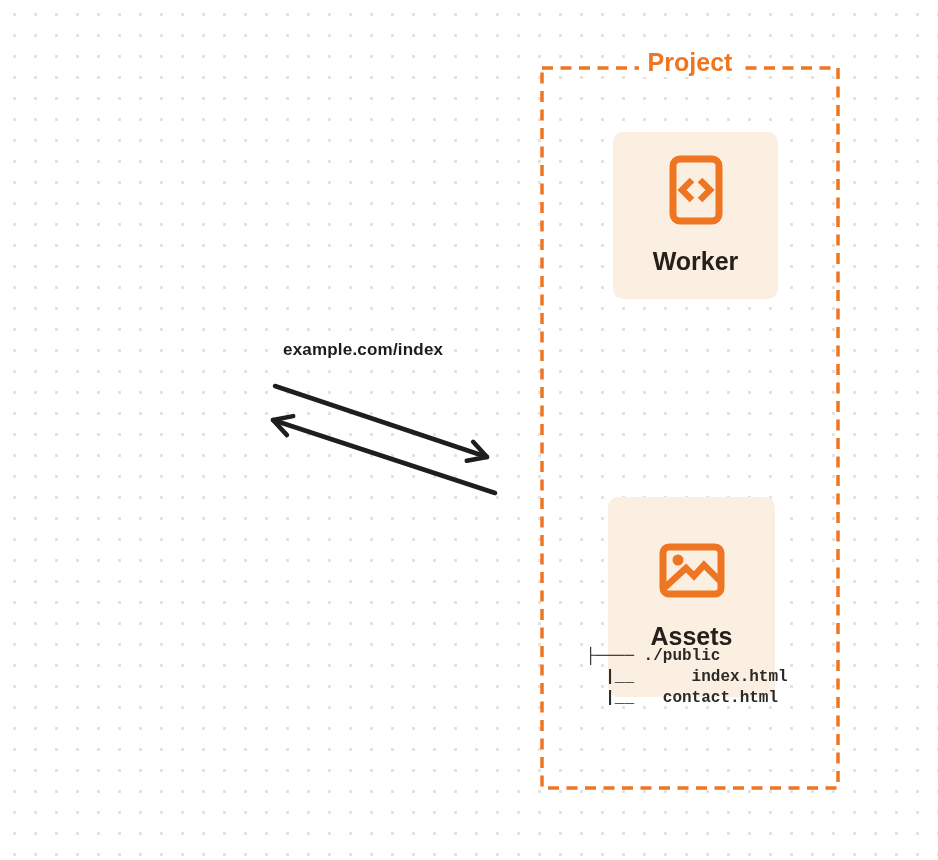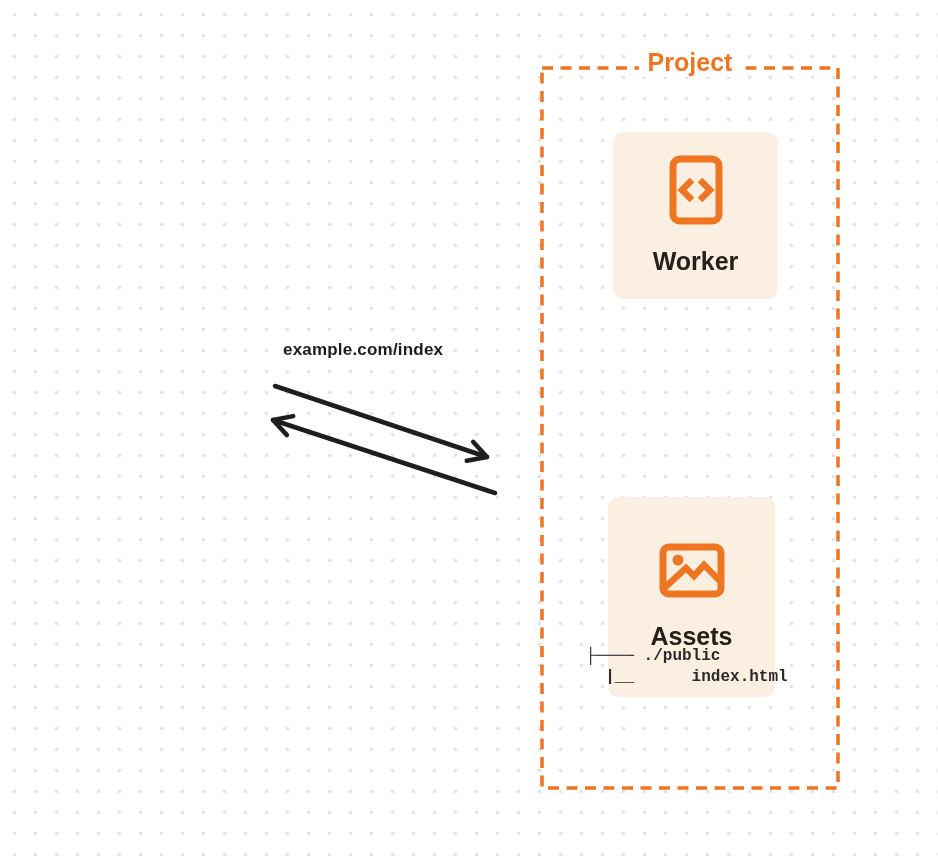--- a/index.html
+++ b/index.html
@@ -130,15 +130,16 @@
         <circle cx="19" cy="17" r="5.5" fill="#ee7623"></circle>
         <polyline points="3,47 27,25 35,33 45,22 64,41" fill="none" stroke="#ee7623" stroke-width="6.5" stroke-linecap="round" stroke-linejoin="miter" clip-path="url(#imgclip)"></polyline>
       </svg>
     </span>
     <span class="card-label">Assets</span>
   </div>
 
   <div class="file-tree">
     <div class="tree-line">├──── ./public</div>
     <div class="tree-line">  |__      index.html</div>
+    <div class="tree-line">  |__   contact.html</div>
   </div>
 
 </div>
 
 </body></html>

